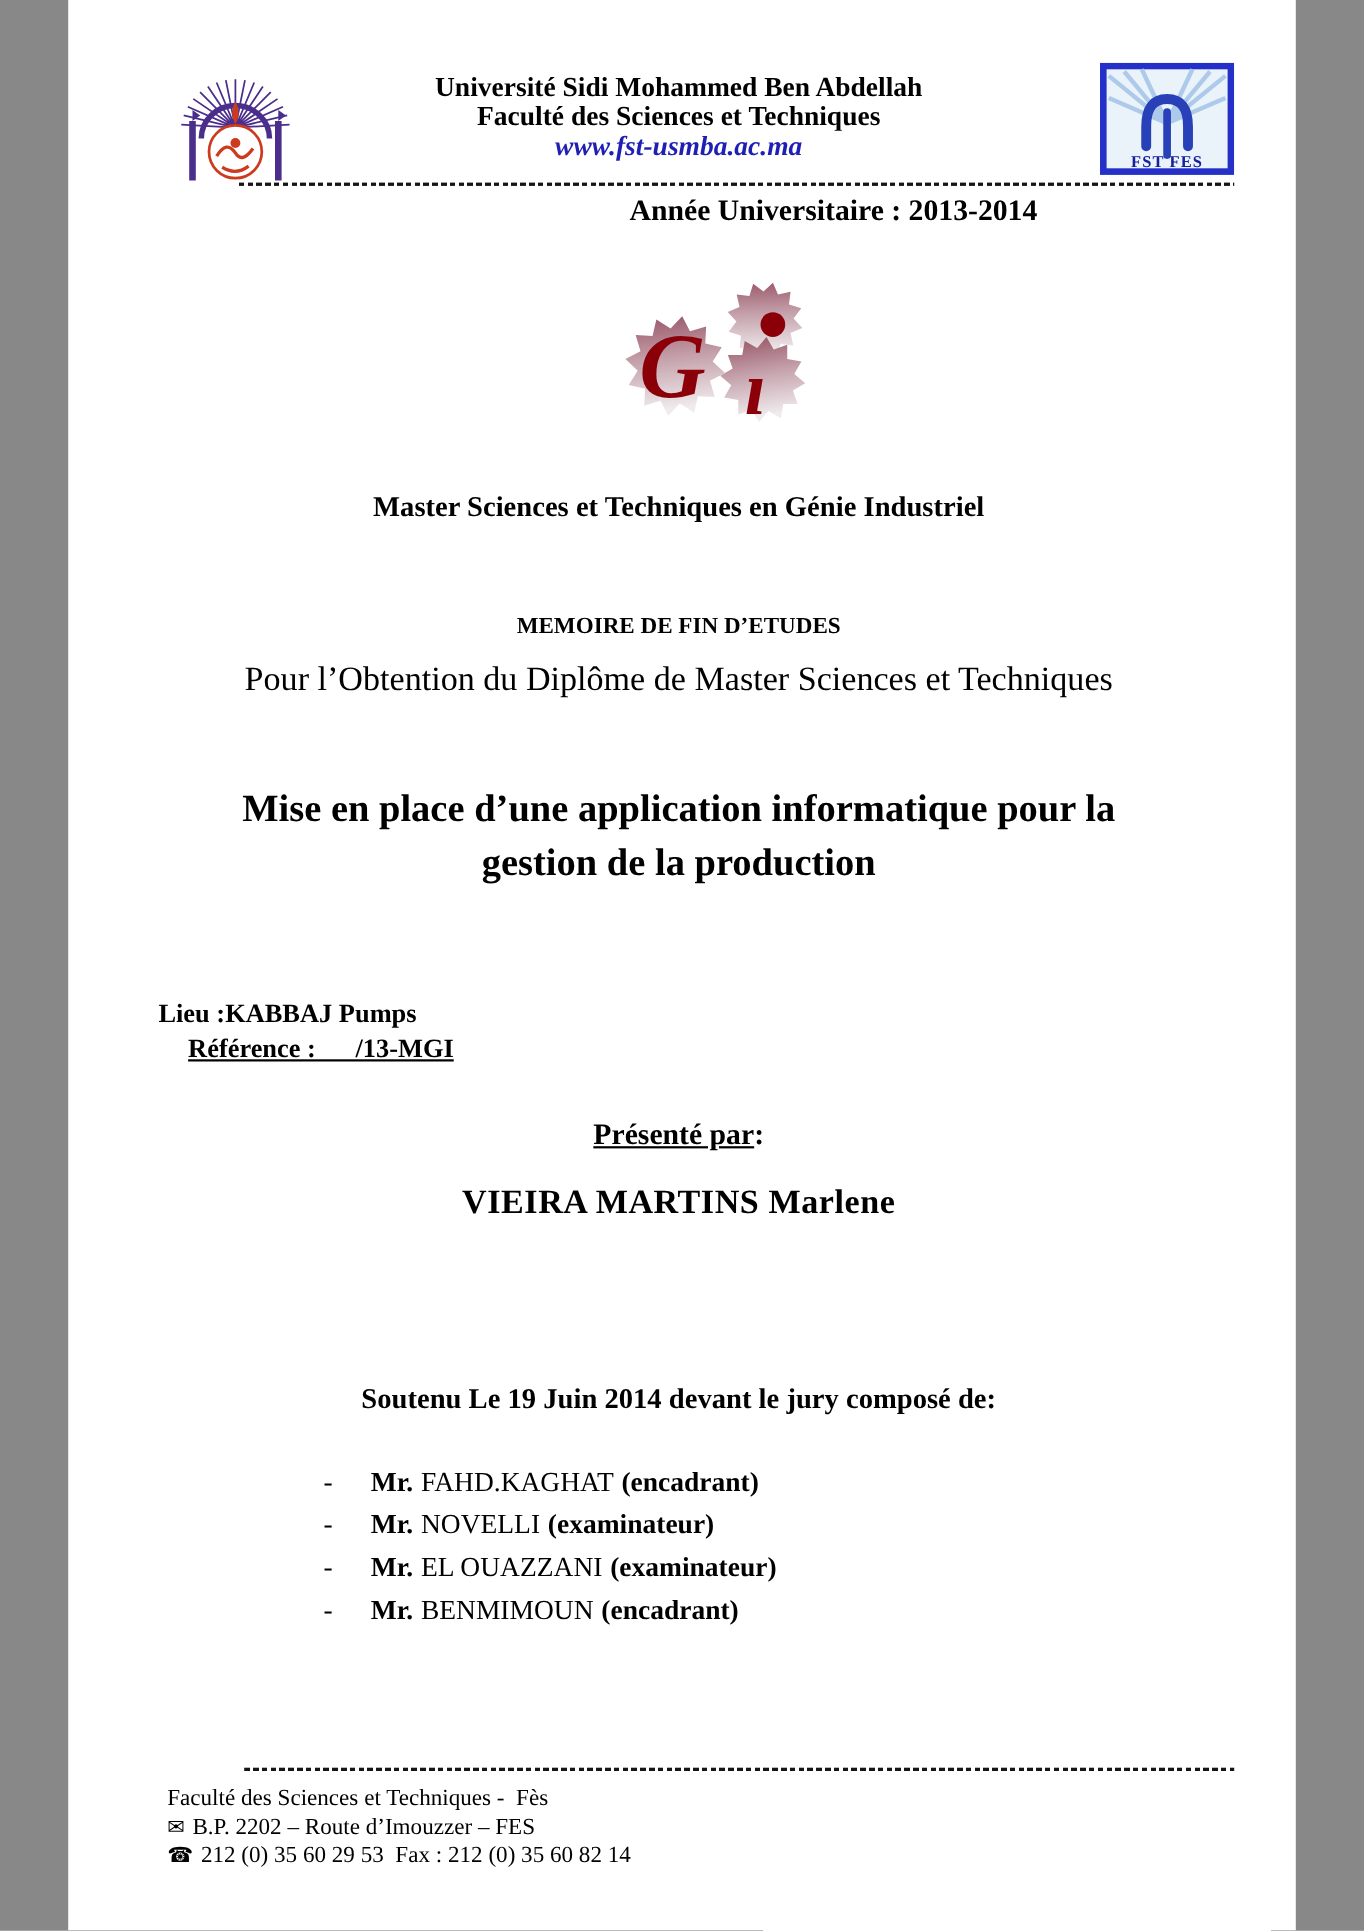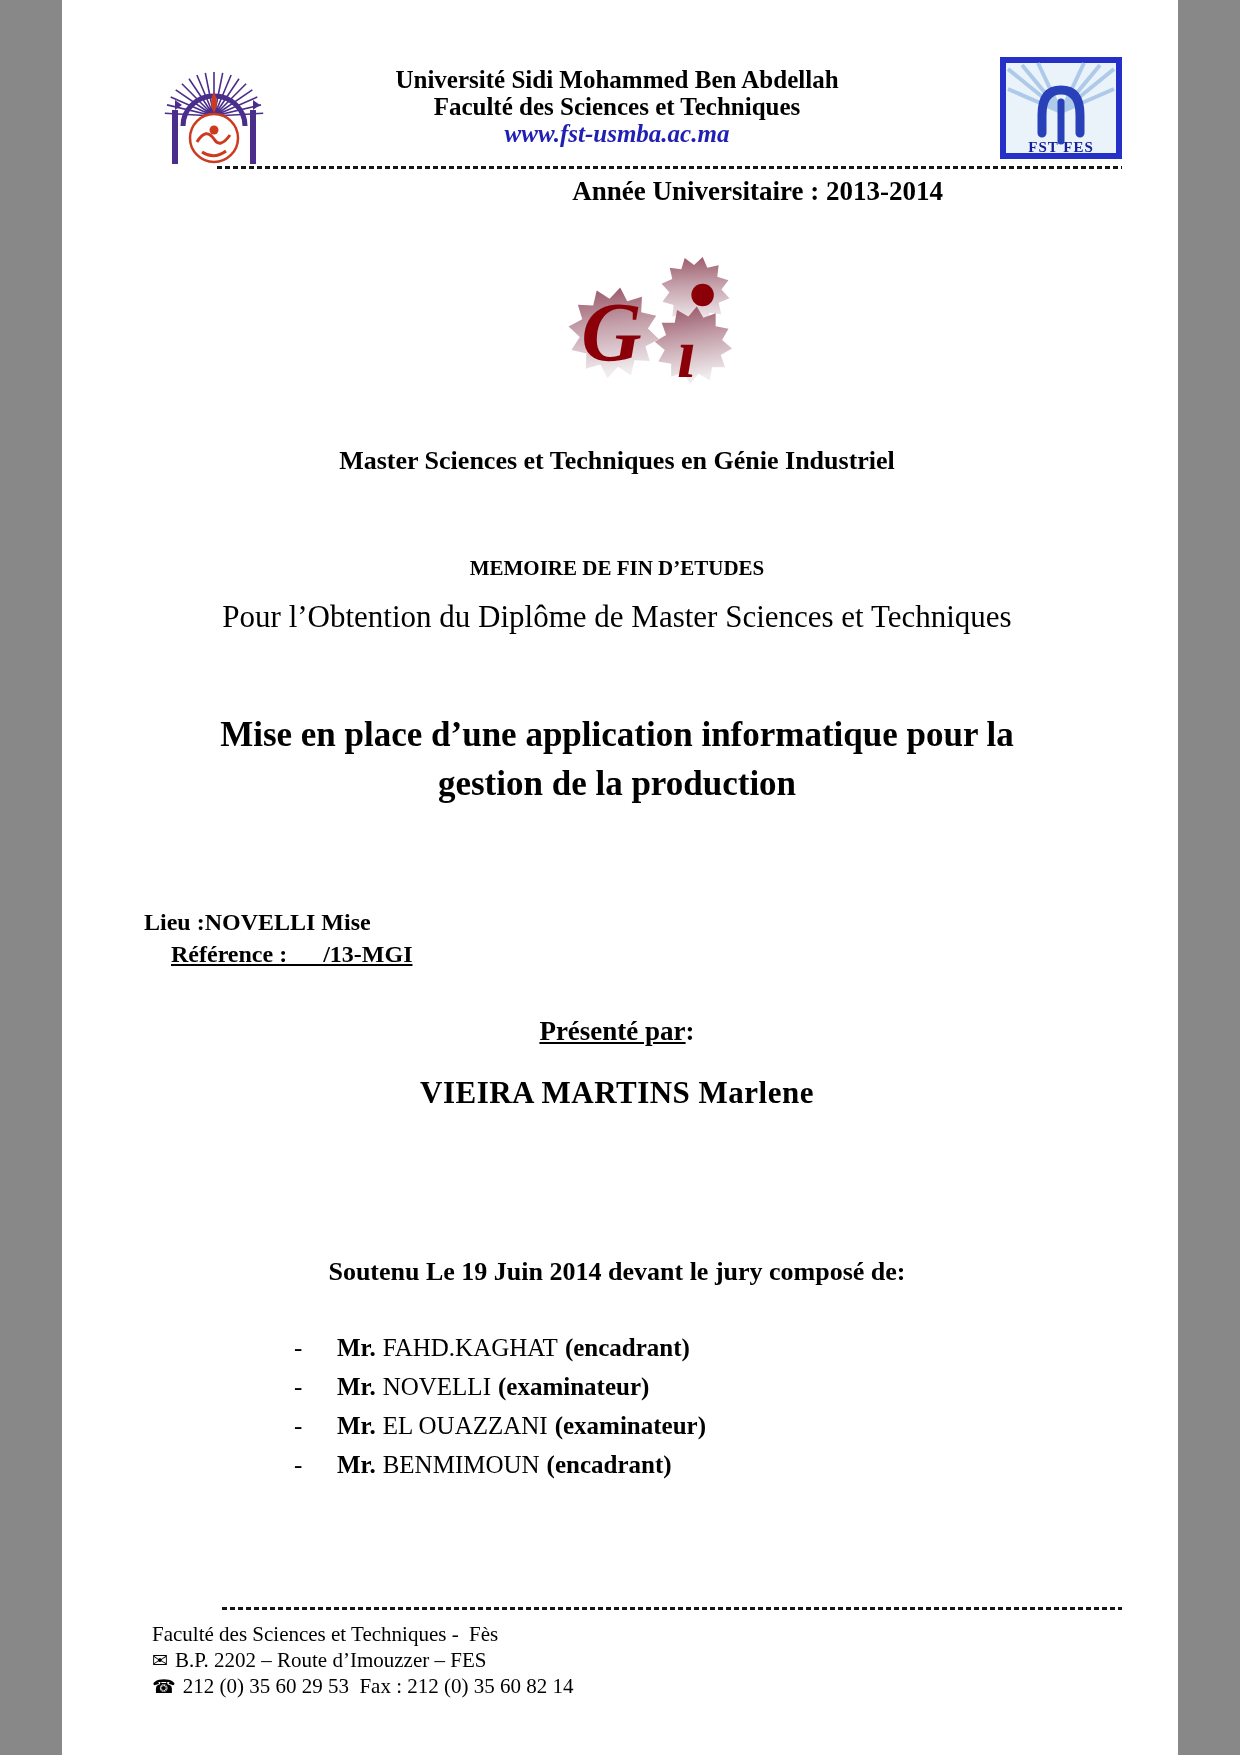--- a/index.html
+++ b/index.html
@@ -122,21 +122,21 @@
   <div class="abs center-col master">Master Sciences et Techniques en Génie Industriel</div>
 
   <div class="abs center-col memoire">MEMOIRE DE FIN D’ETUDES</div>
   <div class="abs center-col pour">Pour l’Obtention du Diplôme de Master Sciences et Techniques</div>
 
   <div class="abs center-col title">
     <div>Mise en place d’une application informatique pour la</div>
     <div>gestion de la production</div>
   </div>
 
-  <div class="abs lieu">Lieu :NOVELLI Mise</div>
+  <div class="abs lieu">Lieu :KABBAJ Pumps</div>
   <div class="abs ref">Référence :&nbsp;&nbsp;&nbsp;&nbsp;&nbsp;&nbsp;/13-MGI</div>
 
   <div class="abs center-col presente"><span class="u">Présenté par</span><span>:</span></div>
 
   <div class="abs center-col author">VIEIRA MARTINS Marlene</div>
 
   <div class="abs center-col soutenu">Soutenu Le 19 Juin 2014 devant le jury composé de:</div>
 
   <div class="abs jury">
     <div class="jury-row">

